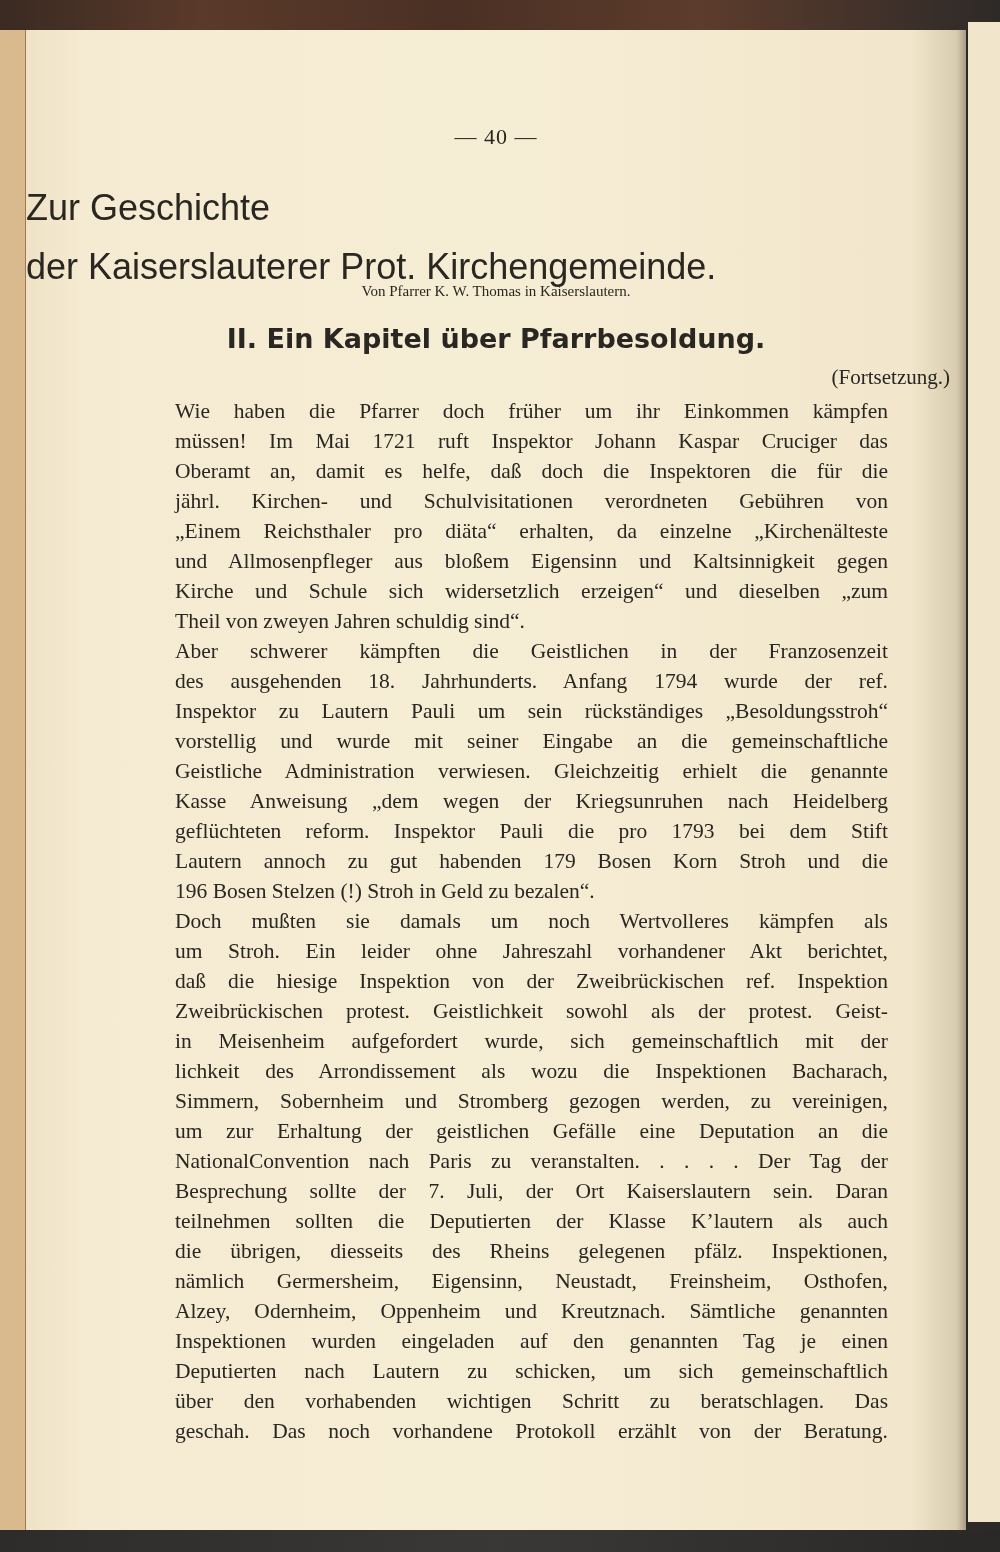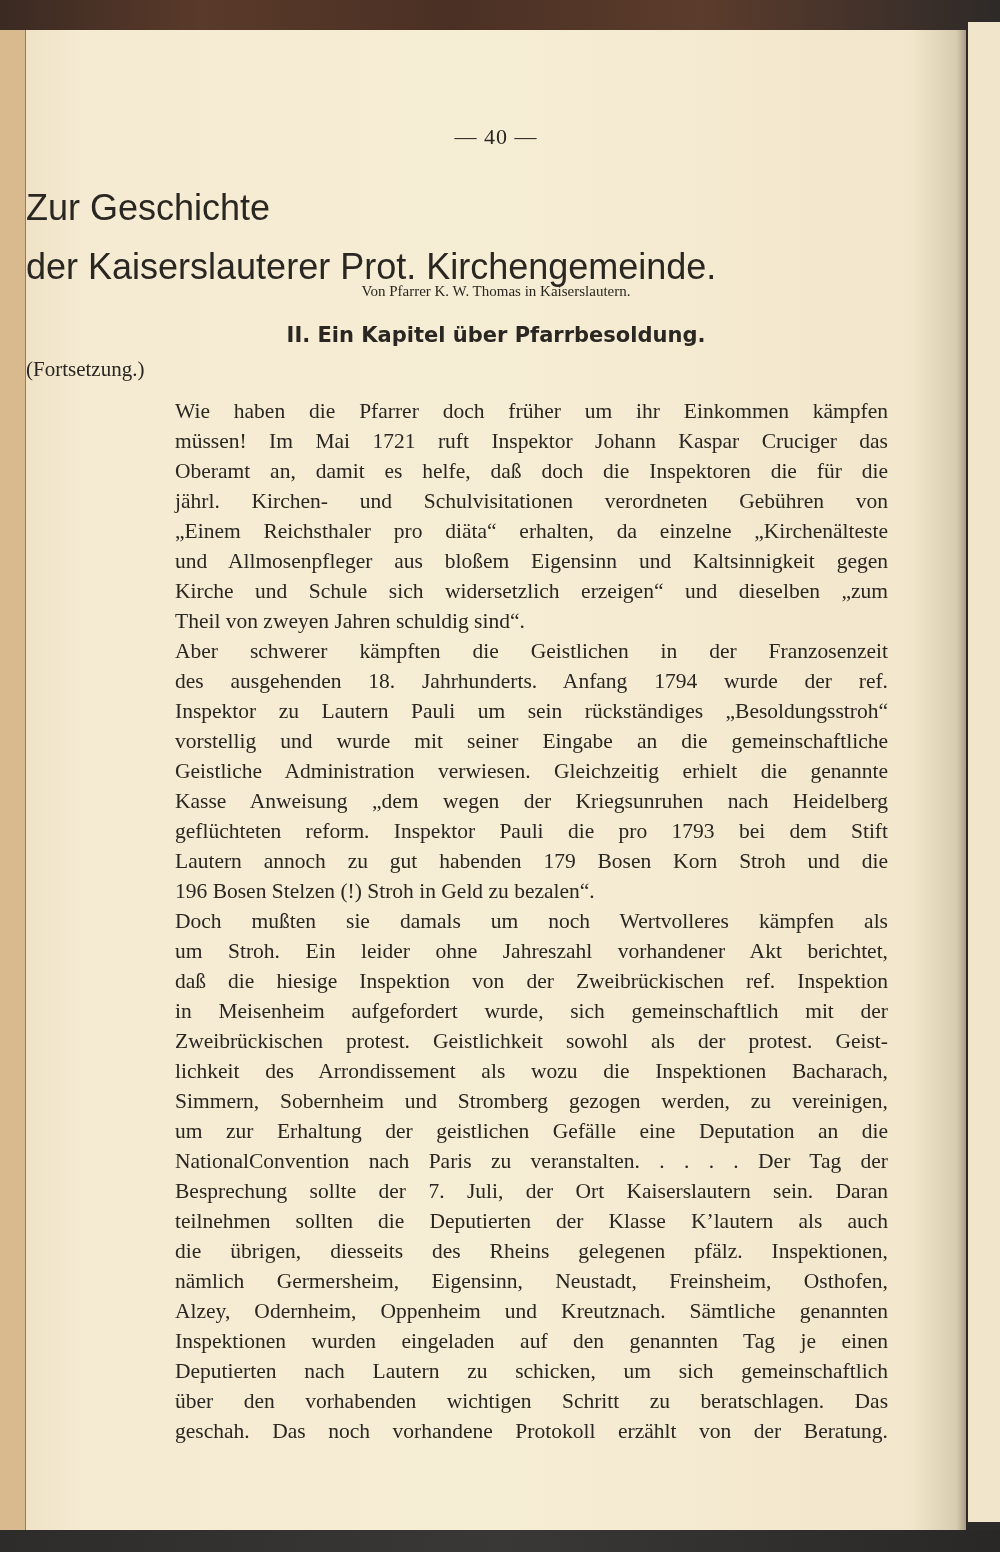--- a/index.html
+++ b/index.html
@@ -40,24 +40,24 @@
     font-size:36px; color:#2a2722; line-height:1;
   }
   .title.l1 { top:160px; }
   .title.l2 { top:203px;margin-top:16px; }
   .byline {
     position:absolute; left:0; width:940px; top:253px; text-align:center;
     font-size:15px;
   }
   .section-heading {
     position:absolute; left:0; width:940px; top:293px; text-align:center;
-    font-family:"DejaVu Sans", sans-serif; font-weight:bold; font-size:21px;
+    font-family:"DejaVu Sans", sans-serif; font-weight:bold; font-size:27px;
   }
   .continuation {
-    position:absolute; left:0; width:924px; top:327px; text-align:left;
+    position:absolute; left:0; width:924px; top:335px; text-align:right;
     font-size:21px;
   }
   .body {
     position:absolute; left:91px; width:771px; top:366px;
     font-size:21.5px; line-height:30px; text-align:justify;
   }
   .body p { margin:0; text-indent:58px; }
   .body .line { display:block; text-align:justify; text-align-last:justify;font-family:Liberation Serif, serif; }
   .body .line.last { text-align-last:left; }
 </style>
@@ -95,22 +95,22 @@
       <span class="line">Geistliche Administration verwiesen. Gleichzeitig erhielt die genannte</span>
       <span class="line">Kasse Anweisung „dem wegen der Kriegsunruhen nach Heidelberg</span>
       <span class="line">geflüchteten reform. Inspektor Pauli die pro 1793 bei dem Stift</span>
       <span class="line">Lautern annoch zu gut habenden 179 Bosen Korn Stroh und die</span>
       <span class="line last">196 Bosen Stelzen (!) Stroh in Geld zu bezalen“.</span>
     </p>
     <p>
       <span class="line" style="text-indent:58px">Doch mußten sie damals um noch Wertvolleres kämpfen als</span>
       <span class="line">um Stroh. Ein leider ohne Jahreszahl vorhandener Akt berichtet,</span>
       <span class="line">daß die hiesige Inspektion von der Zweibrückischen ref. Inspektion</span>
+      <span class="line">Zweibrückischen protest. Geistlichkeit sowohl als der protest. Geist-</span>
       <span class="line">in Meisenheim aufgefordert wurde, sich gemeinschaftlich mit der</span>
-      <span class="line">Zweibrückischen protest. Geistlichkeit sowohl als der protest. Geist-</span>
       <span class="line">lichkeit des Arrondissement als wozu die Inspektionen Bacharach,</span>
       <span class="line">Simmern, Sobernheim und Stromberg gezogen werden, zu vereinigen,</span>
       <span class="line">um zur Erhaltung der geistlichen Gefälle eine Deputation an die</span>
       <span class="line">NationalConvention nach Paris zu veranstalten. . . . . Der Tag der</span>
       <span class="line">Besprechung sollte der 7. Juli, der Ort Kaiserslautern sein. Daran</span>
       <span class="line">teilnehmen sollten die Deputierten der Klasse K’lautern als auch</span>
       <span class="line">die übrigen, diesseits des Rheins gelegenen pfälz. Inspektionen,</span>
       <span class="line">nämlich Germersheim, Eigensinn, Neustadt, Freinsheim, Osthofen,</span>
       <span class="line">Alzey, Odernheim, Oppenheim und Kreutznach. Sämtliche genannten</span>
       <span class="line">Inspektionen wurden eingeladen auf den genannten Tag je einen</span>

